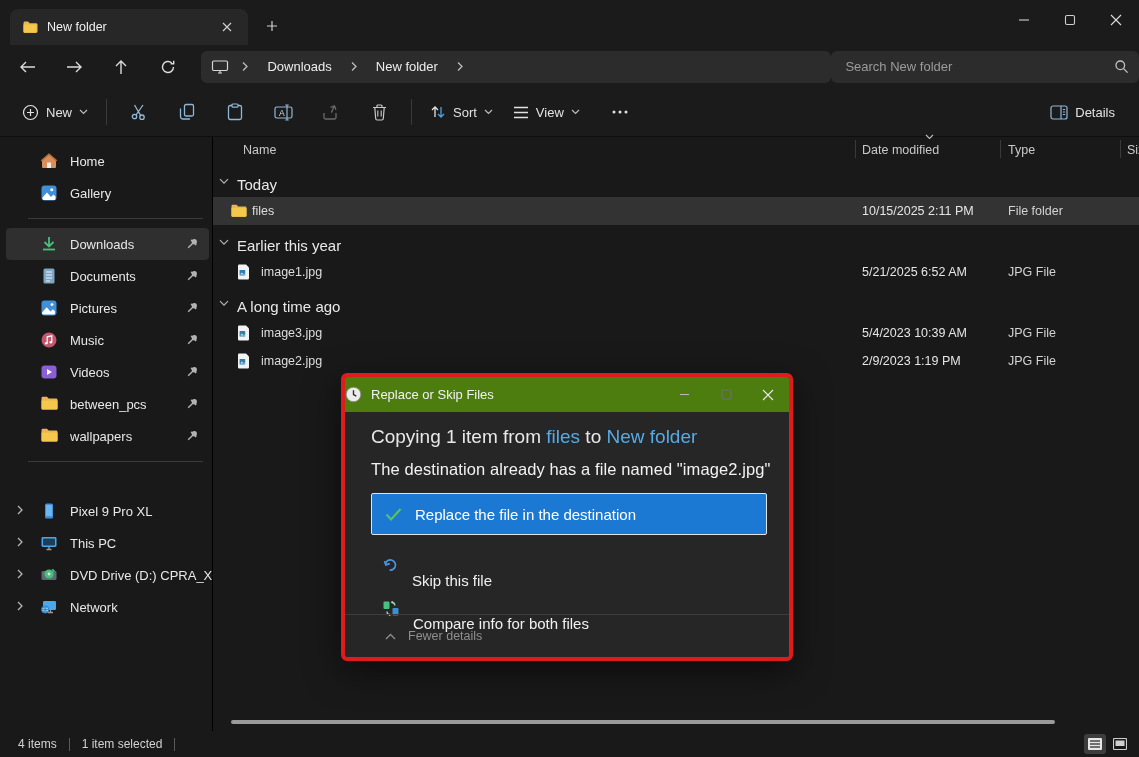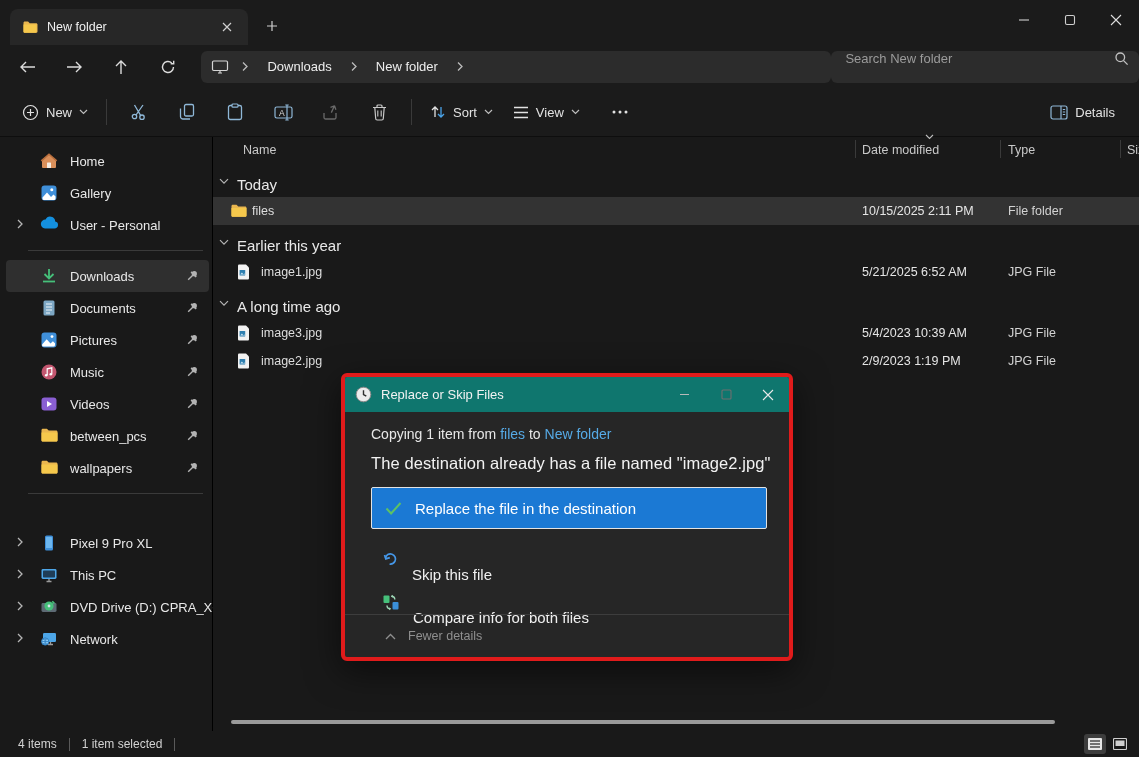--- a/index.html
+++ b/index.html
@@ -18,21 +18,21 @@
   .wincontrols { position:absolute; right:0; top:0; height:40px; display:flex; }
   .wc-btn { width:46px; height:40px; display:flex; align-items:center; justify-content:center; color:#cfcfcf; }
 
   
   .navbar { position:absolute; left:0; top:45px; width:1139px; height:43px; background:#1b1b1b; display:flex; align-items:center; }
   .nav-btn { width:40px; height:34px; display:flex; align-items:center; justify-content:center; color:#d6d6d6; border-radius:4px; margin-left:8px; }
   .nav-btn:first-child { margin-left:8px; }
   .breadcrumb { height:32px; background:#2c2c2c; border-radius:6px; margin-left:14px; display:flex; align-items:center; padding:0 10px; width:648px; }
   .crumb-sep { color:#bdbdbd; margin:0 12px; display:flex; }
   .crumb { font-size:13px; color:#ededed; padding:3px 6px; border-radius:4px; white-space:nowrap; }
-  .searchbox { height:32px; background:#2c2c2c; border-radius:6px; width:316px; display:flex; align-items:flex-start; padding:0 10px 0 14px; }
+  .searchbox { height:32px; background:#2c2c2c; border-radius:6px; width:316px; display:flex; align-items:center; padding:0 10px 0 14px; }
   .searchbox input { flex:1; background:transparent; border:none; outline:none; color:#e6e6e6; font-size:13px; font-family:inherit; }
   .searchbox input::placeholder { color:#9b9b9b; }
 
   
   .toolbar { position:absolute; left:0; top:88px; width:1139px; height:49px; background:#1b1b1b; border-bottom:1px solid #0e0e0e; display:flex; align-items:center; }
   .tb-btn { height:36px; display:flex; align-items:center; justify-content:center; gap:7px; padding:0 10px; border-radius:4px; color:#e2e2e2; font-size:13px; }
   .tb-iconbtn { width:40px; height:36px; display:flex; align-items:center; justify-content:center; border-radius:4px; margin:0 4px; }
   .tb-divider { width:1px; height:26px; background:#3a3a3a; margin:0 8px; }
   .tb-right { margin-left:auto; margin-right:14px; }
   .chev { color:#bdbdbd; }
@@ -73,25 +73,25 @@
 
   
   .statusbar { position:absolute; left:0; top:731px; width:1139px; height:26px; background:#191919; display:flex; align-items:center; font-size:12px; color:#d2d2d2; padding-left:18px; }
   .sb-sep-v { width:1px; height:13px; background:#5a5a5a; margin:0 12px; }
   .view-toggles { position:absolute; right:8px; top:3px; display:flex; gap:3px; }
   .vt-btn { width:22px; height:20px; display:flex; align-items:center; justify-content:center; border-radius:3px; }
   .vt-btn.active { background:#3d3d3d; }
 
   
   .dialog-outline { position:absolute; left:341px; top:373px; width:452px; height:288px; border:4px solid #e01b1b; border-radius:6px; box-shadow:0 10px 34px rgba(0,0,0,.55); background:#262626; overflow:hidden; }
-  .dlg-titlebar { height:35px; background:#0f766e; display:flex; align-items:center; padding-left:10px; }
+  .dlg-titlebar { height:35px; background:#4d7c0f; display:flex; align-items:center; }
   .dlg-title { font-size:13px; color:#f2f2f2; margin-left:9px; flex:1; }
   .dlg-ctrl { width:42px; height:35px; display:flex; align-items:center; justify-content:center; }
   .dlg-body { padding:14px 0 0 26px; }
-  .dlg-copyline { font-size:14px; color:#e8e8e8; }
+  .dlg-copyline { font-size:19px; color:#e8e8e8; }
   .dlg-link { color:#56aae6; }
   .dlg-message { font-size:16.5px; color:#f2f2f2; margin-top:12px; letter-spacing:.1px; }
   .dlg-replace { margin-top:14px; width:396px; height:42px; background:#1b79d4; border:1px solid #e3e3e3; border-radius:2px; display:flex; align-items:center; padding-left:13px; gap:13px; }
   .dlg-replace-label { font-size:15px; color:#fff; }
   .dlg-option { display:flex; align-items:center; gap:13px; margin-top:17px; padding-left:11px; height:26px; }
   .dlg-option-label { font-size:15px; color:#f0f0f0;margin-top:31px; }
   .dlg-footer { position:absolute; left:0; bottom:0; width:100%; height:43px; border-top:1px solid #3d3d3d; display:flex; align-items:center; padding-left:40px; gap:12px; color:#8f8f8f; }
   .dlg-footer-label { font-size:12.5px; color:#8f8f8f; }
 </style>
 </head>
@@ -347,33 +347,20 @@
       <span class="sb-icon ic">
           <svg width="18" height="18" viewBox="0 0 18 18">
             <rect x="1.5" y="1.5" width="15" height="15" rx="3" fill="#3f8fd9"></rect>
             <circle cx="11.8" cy="5.8" r="1.5" fill="#fff"></circle>
             <path d="M2.5 13.5l4.5-5 4 4.5 2.5-2.5 2 2v2a1.5 1.5 0 0 1-1.5 1.5h-10a1.5 1.5 0 0 1-1.5-1.5z" fill="#fff"></path>
           </svg>
         </span>
       <span class="sb-label">Gallery</span>
     </div>
 
-    <div class="sb-item has-chevron">
-      <span class="sb-chev ic">
-          <svg width="8" height="12" viewBox="0 0 8 12">
-            <path d="M2 2l4 4-4 4" stroke="#b5b5b5" stroke-width="1.3" fill="none"></path>
-          </svg>
-        </span>
-      <span class="sb-icon ic">
-          <svg width="19" height="13" viewBox="0 0 19 13">
-            <path d="M5 12.5h9.5a3.5 3.5 0 0 0 .7-6.93A5 5 0 0 0 5.6 3.6 4.3 4.3 0 0 0 5 12.5z" fill="#1490df"></path>
-          </svg>
-        </span>
-      <span class="sb-label">User - Personal</span>
-    </div>
 
     <div class="sb-sep"></div>
 
 
     <div class="sb-item selected">
       <span class="sb-icon ic">
           <svg width="18" height="18" viewBox="0 0 18 18">
             <path d="M9 2v9M4.5 7L9 11.5 13.5 7" stroke="#46c07a" stroke-width="1.8" fill="none"></path>
             <path d="M3 14.5h12" stroke="#46c07a" stroke-width="1.8"></path>
           </svg>

